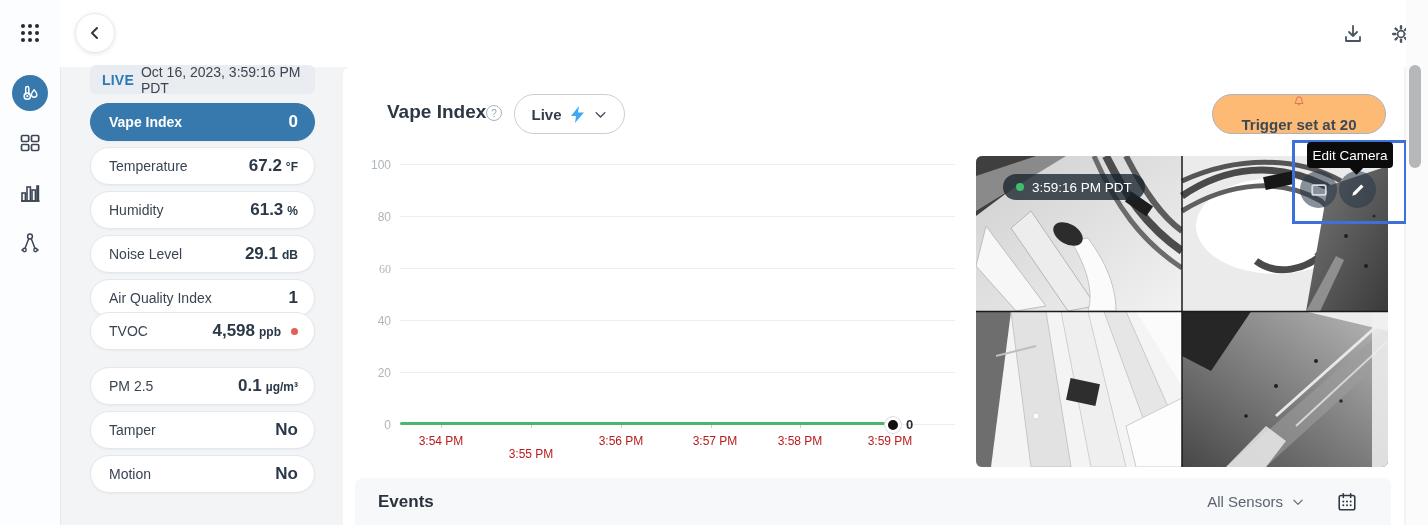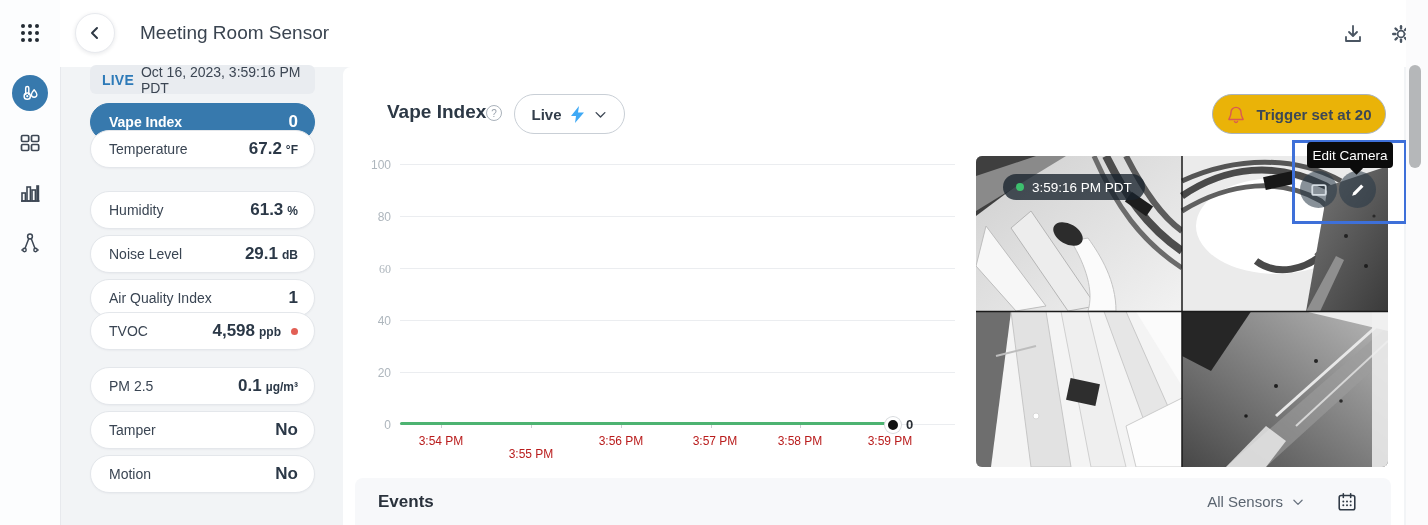--- a/index.html
+++ b/index.html
@@ -43,21 +43,21 @@
   .alert-dot { width:7px; height:7px; border-radius:50%; background:#e25f55; margin-left:6px; align-self:center; }
 
   
   .chart-title { position:absolute; left:387px; top:101px; font-size:19px; font-weight:700; color:#2c3845; }
   .help-icon { position:absolute; left:486px; top:105px; width:16px; height:16px; border:1.4px solid #aab2bb; border-radius:50%;
     color:#9aa2ac; font-size:10px; display:flex; align-items:center; justify-content:center; cursor:pointer; }
   .live-pill { position:absolute; left:514px; top:94px; width:111px; height:40px; border-radius:21px; border:1px solid #c9cfd6;
     background:#fff; display:flex; align-items:center; justify-content:center; gap:9px; cursor:pointer; }
   .live-pill-label { font-size:15px; font-weight:600; color:#333e4b; }
   .trigger-btn { position:absolute; left:1212px; top:94px; width:174px; height:40px; border-radius:21px; border:1px solid #a9b3bf;
-    background:#eab308; display:flex; align-items:center; justify-content:center; gap:10px; cursor:pointer; }
+    background:#fdba74; display:flex; align-items:center; justify-content:center; gap:10px; cursor:pointer;flex-direction:column; }
   .trigger-label { font-size:15px; font-weight:600; color:#3c4856; }
 
   
   .ytick { position:absolute; width:36px; text-align:right; font-size:12px; color:#aeb6bd; }
   .gridline { position:absolute; left:400px; width:555px; height:1px; background:#ebedf0; }
   .xtickmark { position:absolute; width:1px; height:6px; top:422px; background:#c9ced3; }
   .xtick { position:absolute; width:70px; text-align:center; top:434px; font-size:12px; color:#b91c1c; }
   .green-line { position:absolute; left:400px; top:422px; width:492px; height:3px; background:#4db371; border-radius:2px; }
   .chart-dot { position:absolute; left:885px; top:417px; width:16px; height:16px; border-radius:50%; background:#111;
     border:3px solid #fff; box-shadow:0 0 0 1px #d8dbde; }
@@ -91,21 +91,20 @@
 
 <div class="content-bg"></div>
 <div class="main-panel"></div>
 
 <div class="topbar">
   <div class="back-btn">
     <svg width="18" height="18" viewBox="0 0 18 18">
         <path d="M11 4 L6 9 L11 14" fill="none" stroke="#2f3945" stroke-width="2" stroke-linecap="round" stroke-linejoin="round"></path>
       </svg>
   </div>
-  <div class="page-title">Meeting Room Sensor</div>
   <div class="top-icon" style="left:1341px;">
     <svg width="24" height="24" viewBox="0 0 24 24">
       <path d="M12 4v9 M8 10l4 4 4-4 M5 15v4h14v-4" fill="none" stroke="#4a5562" stroke-width="1.8" stroke-linecap="round" stroke-linejoin="round"></path>
     </svg>
   </div>
   <div class="top-icon" style="left:1389px;">
     <svg width="24" height="24" viewBox="0 0 24 24">
       <circle cx="12" cy="12" r="3.4" fill="none" stroke="#4a5562" stroke-width="1.7"></circle>
       <g stroke="#4a5562" stroke-width="2.4" stroke-linecap="round">
         <line x1="12" y1="4.2" x2="12" y2="6.4"></line>
@@ -181,21 +180,21 @@
   <span class="live-label">LIVE</span>
   <span class="live-ts">Oct 16, 2023, 3:59:16 PM PDT</span>
 </div>
 
 <div class="pill active" style="top:103px;">
   <span class="pill-label">Vape Index</span>
   <span class="pill-valwrap">
       <span class="pill-value">0</span>
     </span>
 </div>
-<div class="pill" style="top:130px;gap:8px;">
+<div class="pill" style="top:147px;gap:8px;">
   <span class="pill-label">Temperature</span>
   <span class="pill-valwrap">
       <span class="pill-value">67.2</span>
       <span class="pill-unit">°F</span>
     </span>
 </div>
 <div class="pill" style="top:191px;">
   <span class="pill-label">Humidity</span>
   <span class="pill-valwrap">
       <span class="pill-value">61.3</span>

